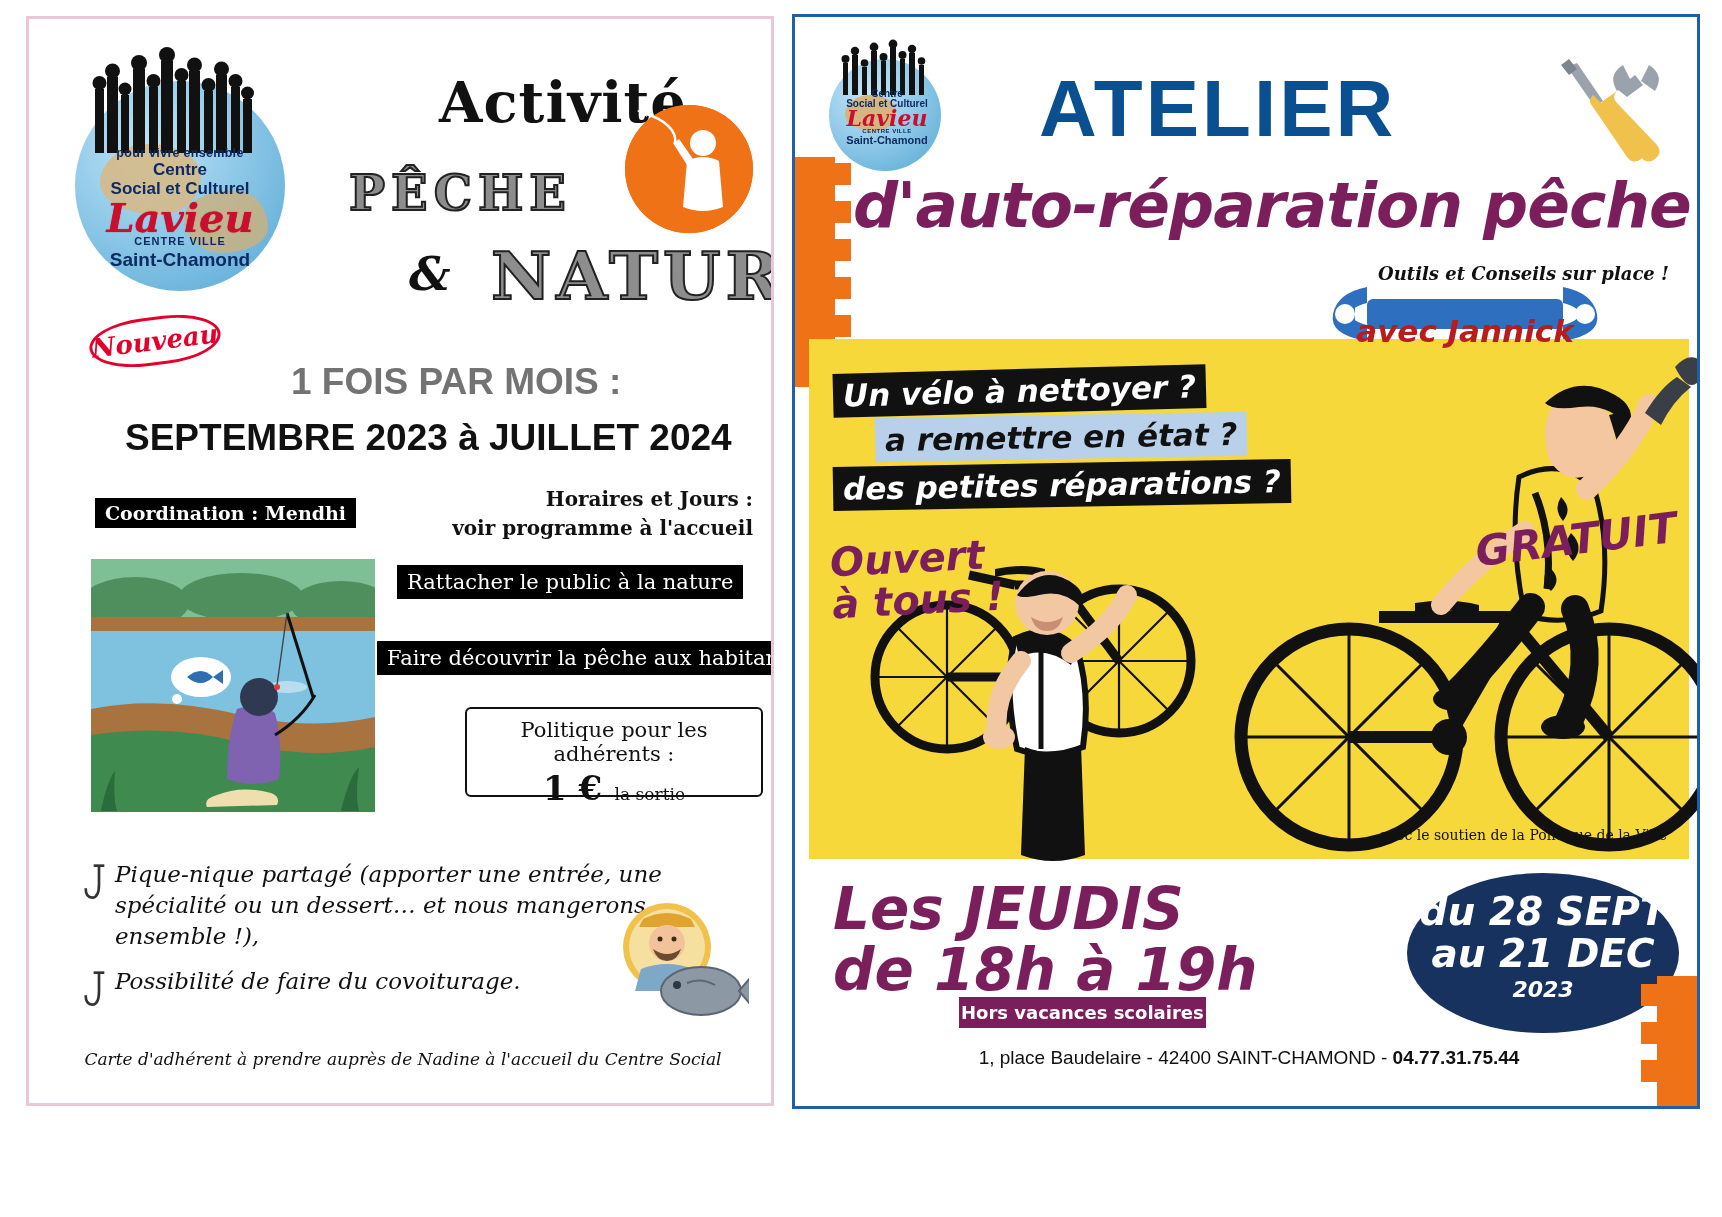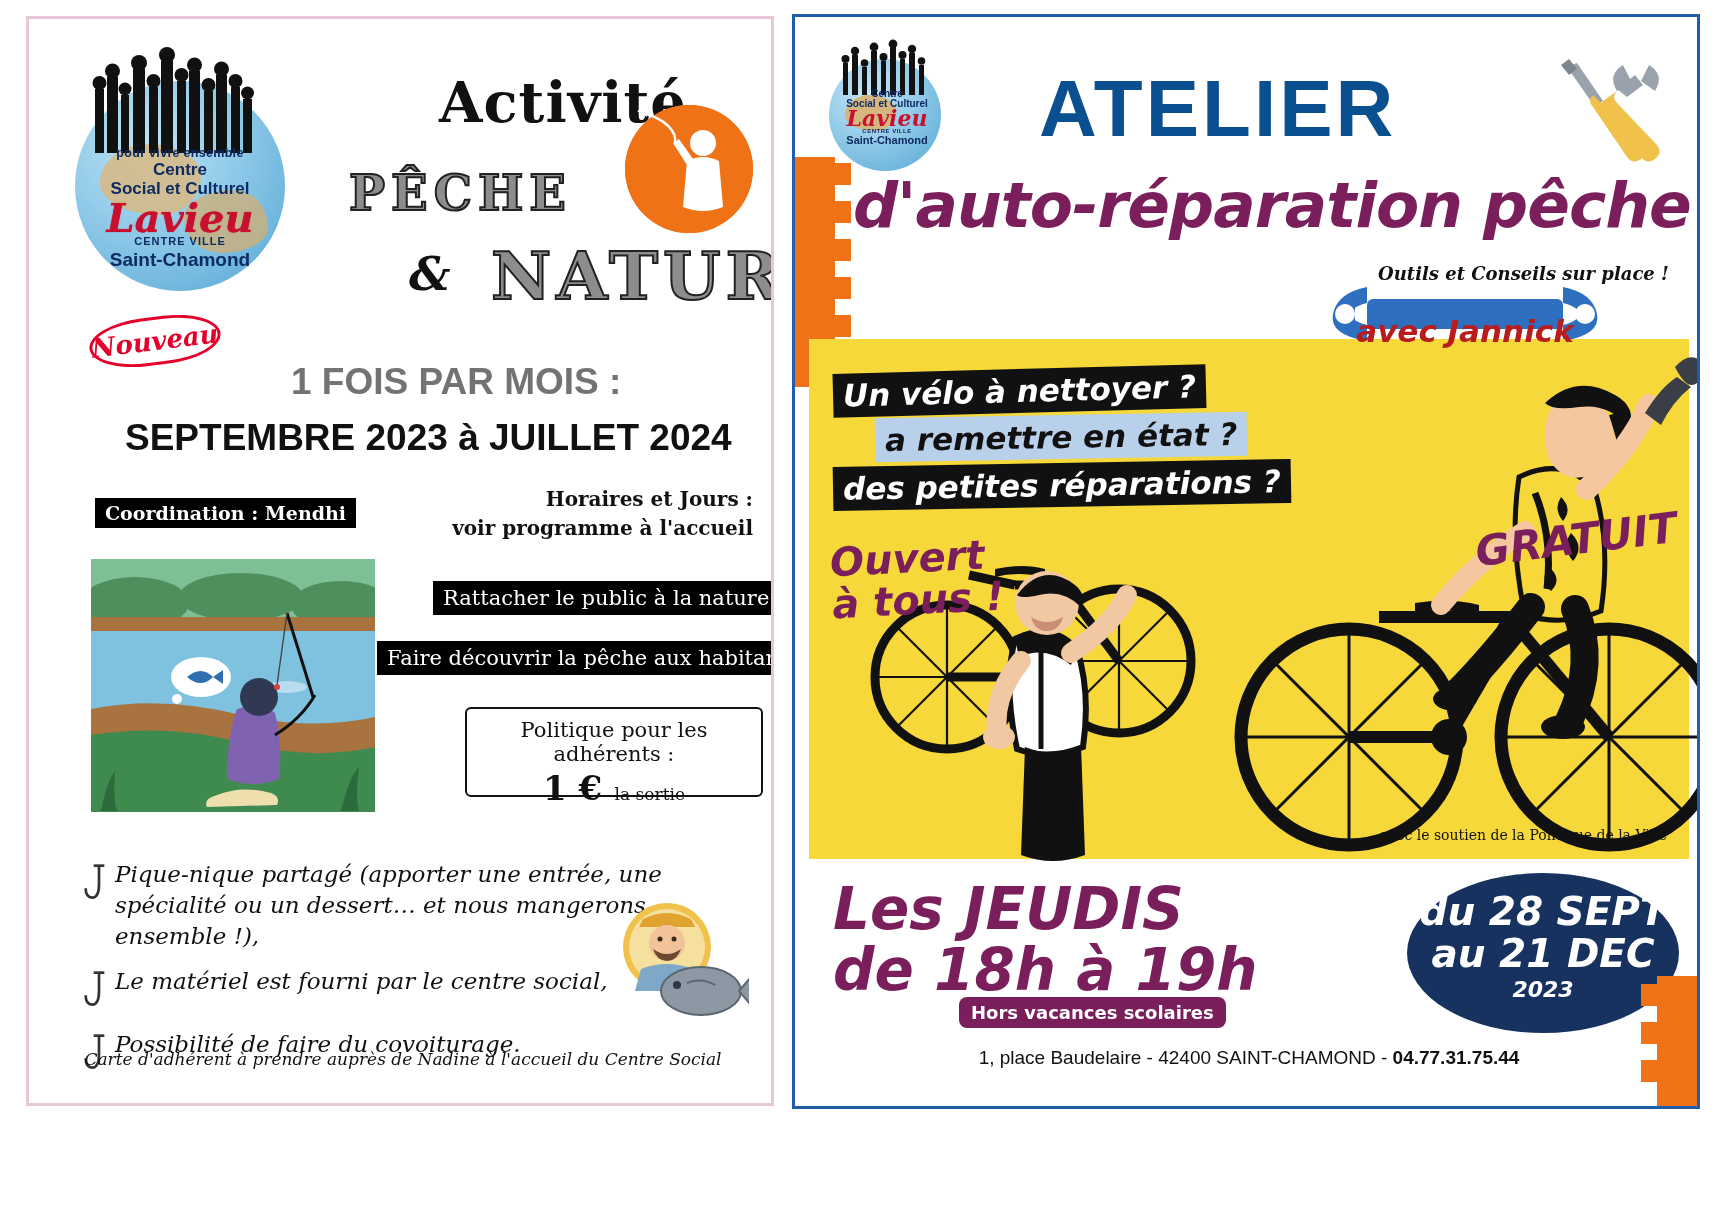--- a/index.html
+++ b/index.html
@@ -157,21 +157,21 @@
     overflow: hidden;
   }
   .tag-black {
     position: absolute;
     background: #000; color: #fff;
     padding: 5px 10px;
     font-family: "DejaVu Serif", serif;
     font-size: 21px;
     white-space: nowrap;
   }
-  .tag1 { left: 368px; top: 562px; margin-left: 36px; }
+  .tag1 { left: 368px; top: 546px; }
   .tag2 { left: 348px; top: 622px; }
 
   .price-box {
     position: absolute; left: 436px; top: 688px;
     width: 298px; height: 90px;
     border: 2px solid #111;
     border-radius: 6px;
     text-align: center;
   }
   .price-box .pb-top {
@@ -320,21 +320,21 @@
   .jeudis {
     position: absolute; left: 38px; top: 862px;
     font-family: "DejaVu Sans", sans-serif;
     font-weight: bold; font-style: italic;
     font-size: 58px; color: #7b1f5c;
     line-height: 1.05;
   }
   .hors-vac {
     position: absolute; left: 164px; top: 980px;
     background: #7b1f5c; color: #fff;
-    padding: 5px 12px; border-radius: 8px;
+    padding: 5px 2px; border-radius: 0;
     font-family: "DejaVu Sans", sans-serif;
     font-weight: bold; font-size: 18px;
   }
   .date-oval {
     position: absolute; right: 18px; top: 856px;
     width: 272px; height: 160px;
     background: #17325f;
     border-radius: 50%;
     text-align: center;
     color: #fff;
@@ -501,27 +501,20 @@
           <path d="M12 2 L12 16 q0 10 -5 10 q-5 0 -5 -7" stroke="#333" stroke-width="2" fill="none"></path>
           <path d="M8 2 L16 2" stroke="#333" stroke-width="2"></path>
         </svg>
         <div class="bullet-text">Pique-nique partagé (apporter une entrée, une spécialité ou un dessert… et nous mangerons ensemble !),</div>
       </div>
       <div class="bullet-row">
         <svg class="hook-icon" viewBox="0 0 24 34">
           <path d="M12 2 L12 16 q0 10 -5 10 q-5 0 -5 -7" stroke="#333" stroke-width="2" fill="none"></path>
           <path d="M8 2 L16 2" stroke="#333" stroke-width="2"></path>
         </svg>
-        <div class="bullet-text">Le matériel est fourni par le centre social,</div>
-      </div>
-      <div class="bullet-row">
-        <svg class="hook-icon" viewBox="0 0 24 34">
-          <path d="M12 2 L12 16 q0 10 -5 10 q-5 0 -5 -7" stroke="#333" stroke-width="2" fill="none"></path>
-          <path d="M8 2 L16 2" stroke="#333" stroke-width="2"></path>
-        </svg>
         <div class="bullet-text">Possibilité de faire du covoiturage.</div>
       </div>
     </div>
 
     <div class="fisherman-badge">
       <svg width="152" height="128" viewBox="0 0 152 128">
         <circle cx="70" cy="48" r="44" fill="#f0c14b"></circle>
         <circle cx="70" cy="48" r="38" fill="#f6e0a0"></circle>
         <path d="M46 20 q24 -12 48 0 l4 8 l-56 0 z" fill="#e0a32f"></path>
         <circle cx="70" cy="44" r="18" fill="#f2c39a"></circle>

